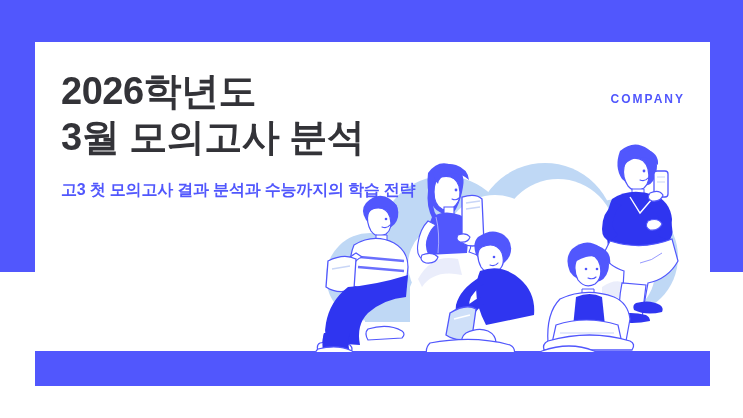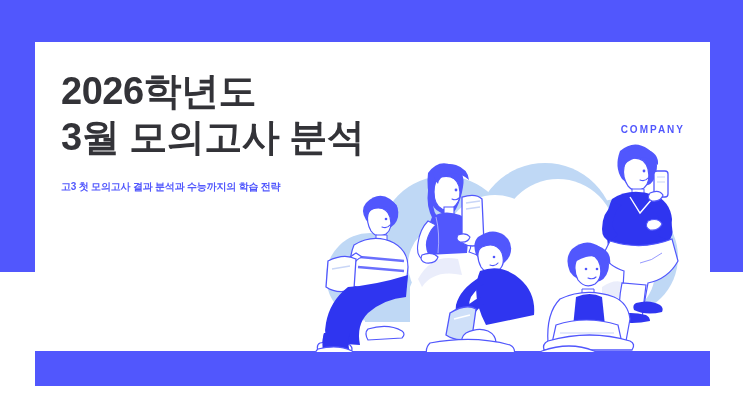--- a/index.html
+++ b/index.html
@@ -64,37 +64,36 @@
     font-size: 38px;
     line-height: 1.26;
     font-weight: 700;
     letter-spacing: -0.5px;
     white-space: nowrap;
   }
   .title-line2 { margin-top: -2px; }
   .subtitle {
     margin: 18px 0 0 0;
     color: #5157fd;
-    font-size: 10px;
+    font-size: 16px;
     font-weight: 700;
     letter-spacing: -0.2px;
     white-space: nowrap;
   }
 
   
   .company {
     position: absolute;
     right: 25px;
     top: 50px;
     color: #5157fd;
-    font-size: 10px;
+    font-size: 12px;
     font-weight: 700;
     letter-spacing: 2px;
     z-index: 6;
-    margin-top: 32px;
   }
 
   
   .illustration {
     position: absolute;
     left: 275px;
     top: 95px;
     width: 400px;
     height: 215px;
     z-index: 3;

